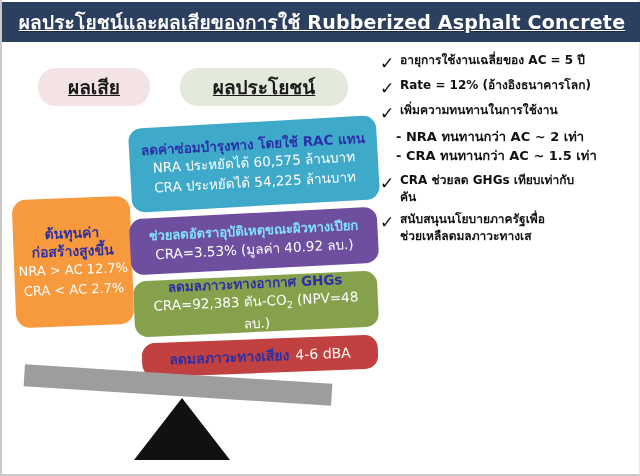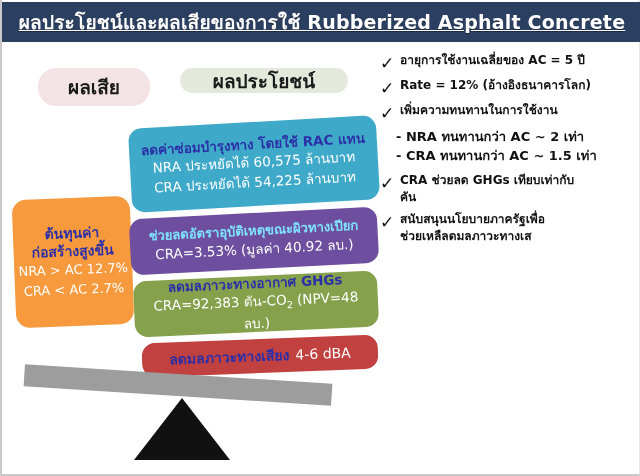--- a/index.html
+++ b/index.html
@@ -21,28 +21,28 @@
     display:flex;align-items:center;justify-content:center;
   }
   .titlebar .ttl{
     color:#ffffff;font-size:19px;font-weight:bold;letter-spacing:.2px;
     white-space:nowrap;text-shadow:0 1px 0 rgba(0,0,0,.35);text-decoration:underline;
   }
   
   .pill{
     position:absolute;border-radius:18px;
     display:flex;align-items:center;justify-content:center;
-    font-weight:bold;color:#1a1a1a;
+    font-weight:bold;color:#1a1a1a;text-decoration:underline;
   }
   #pill-loss{
     left:36px;top:68px;width:112px;height:38px;
     background:#f4e3e4;font-size:19px;
   }
   #pill-benefit{
-    left:178px;top:68px;width:168px;height:25px;
+    left:178px;top:68px;width:168px;height:38px;
     background:#e3eadb;font-size:19px;
   }
   
   #box-cost{
     position:absolute;left:12px;top:198px;width:118px;height:128px;
     background:#f79a3d;border-radius:14px;
     transform:rotate(-2.2deg);
     display:flex;flex-direction:column;align-items:center;justify-content:center;
     padding:4px 2px;box-sizing:border-box;
   }

